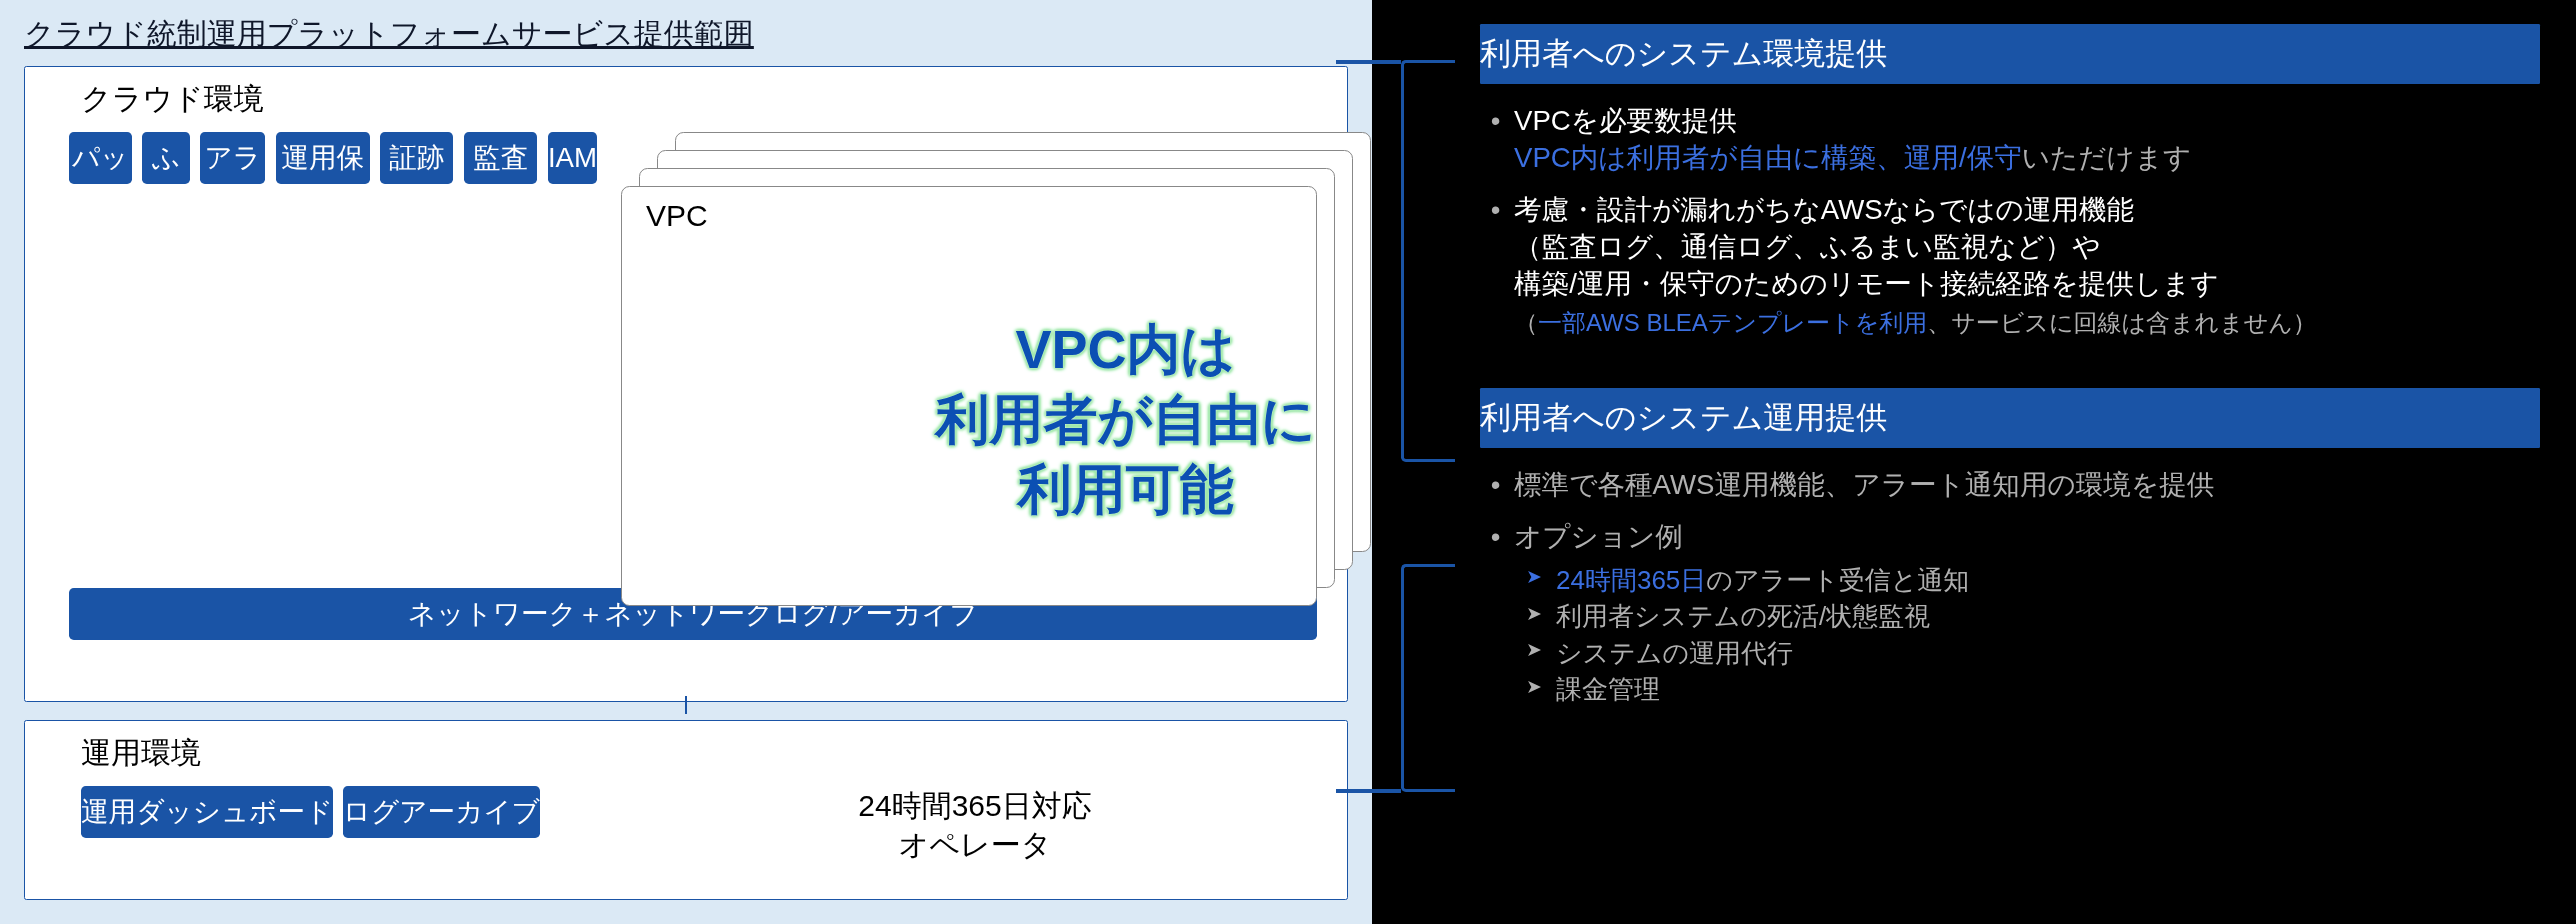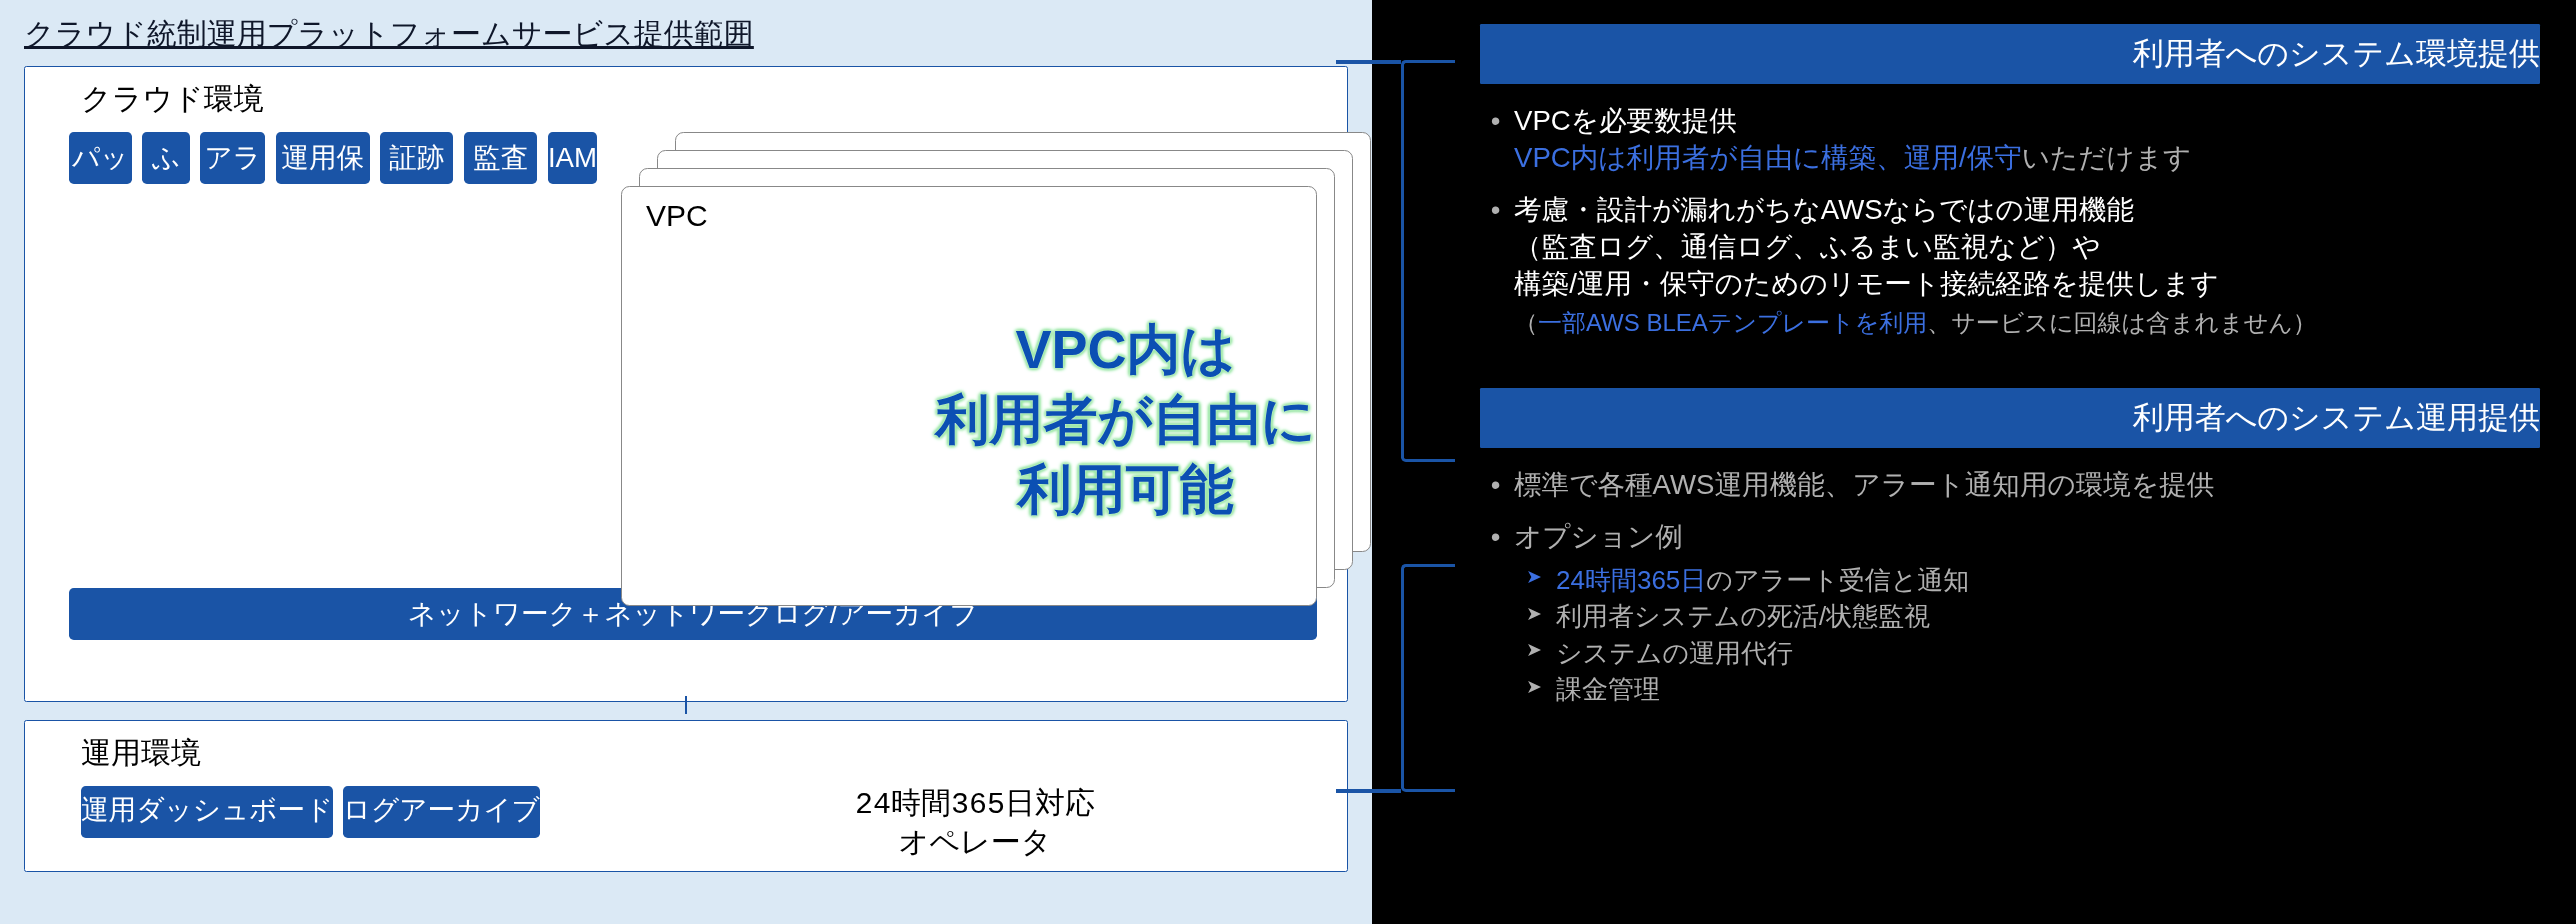--- a/index.html
+++ b/index.html
@@ -35,21 +35,21 @@
     text-decoration: underline;
   }
   .cloud-box, .ops-box {
     border: 1.8px solid #1a54a6;
     background: #fff;
     border-radius: 2.4px;
     padding: 12px 18px 18px 32px;
     position: relative;
   }
   .cloud-box { flex: 0 0 auto; height: 636px; }
-  .ops-box  { flex: 0 0 auto; height: 152px; margin-top: 18px; font-family: Liberation Mono, monospace; }
+  .ops-box  { flex: 0 0 auto; height: 180px; margin-top: 18px; }
   .stem {
     position: absolute;
     left: 50%;
     width: 2.4px;
     background: #1a54a6;
     margin-left: -1.2px;
   }
   .section-label {
     font-size: 30px;
     color: #000;
@@ -150,21 +150,21 @@
     font-size: 30px;
     color: #000;
     text-align: center;
     line-height: 1.3;
   }
   
   .r-header {
     background: #1a54a6;
     color: #fff;
     font-size: 31px;
-    text-align: right;
+    text-align: left;
     height: 60px;
     line-height: 60px;
     border-radius: 1.2px;
     margin-bottom: 18px;
   }
   .r-section { margin-bottom: 24px; }
   .r-bullets { list-style: none; }
   .r-bullets > li {
     font-size: 27.6px;
     color: #b0b0b0;

